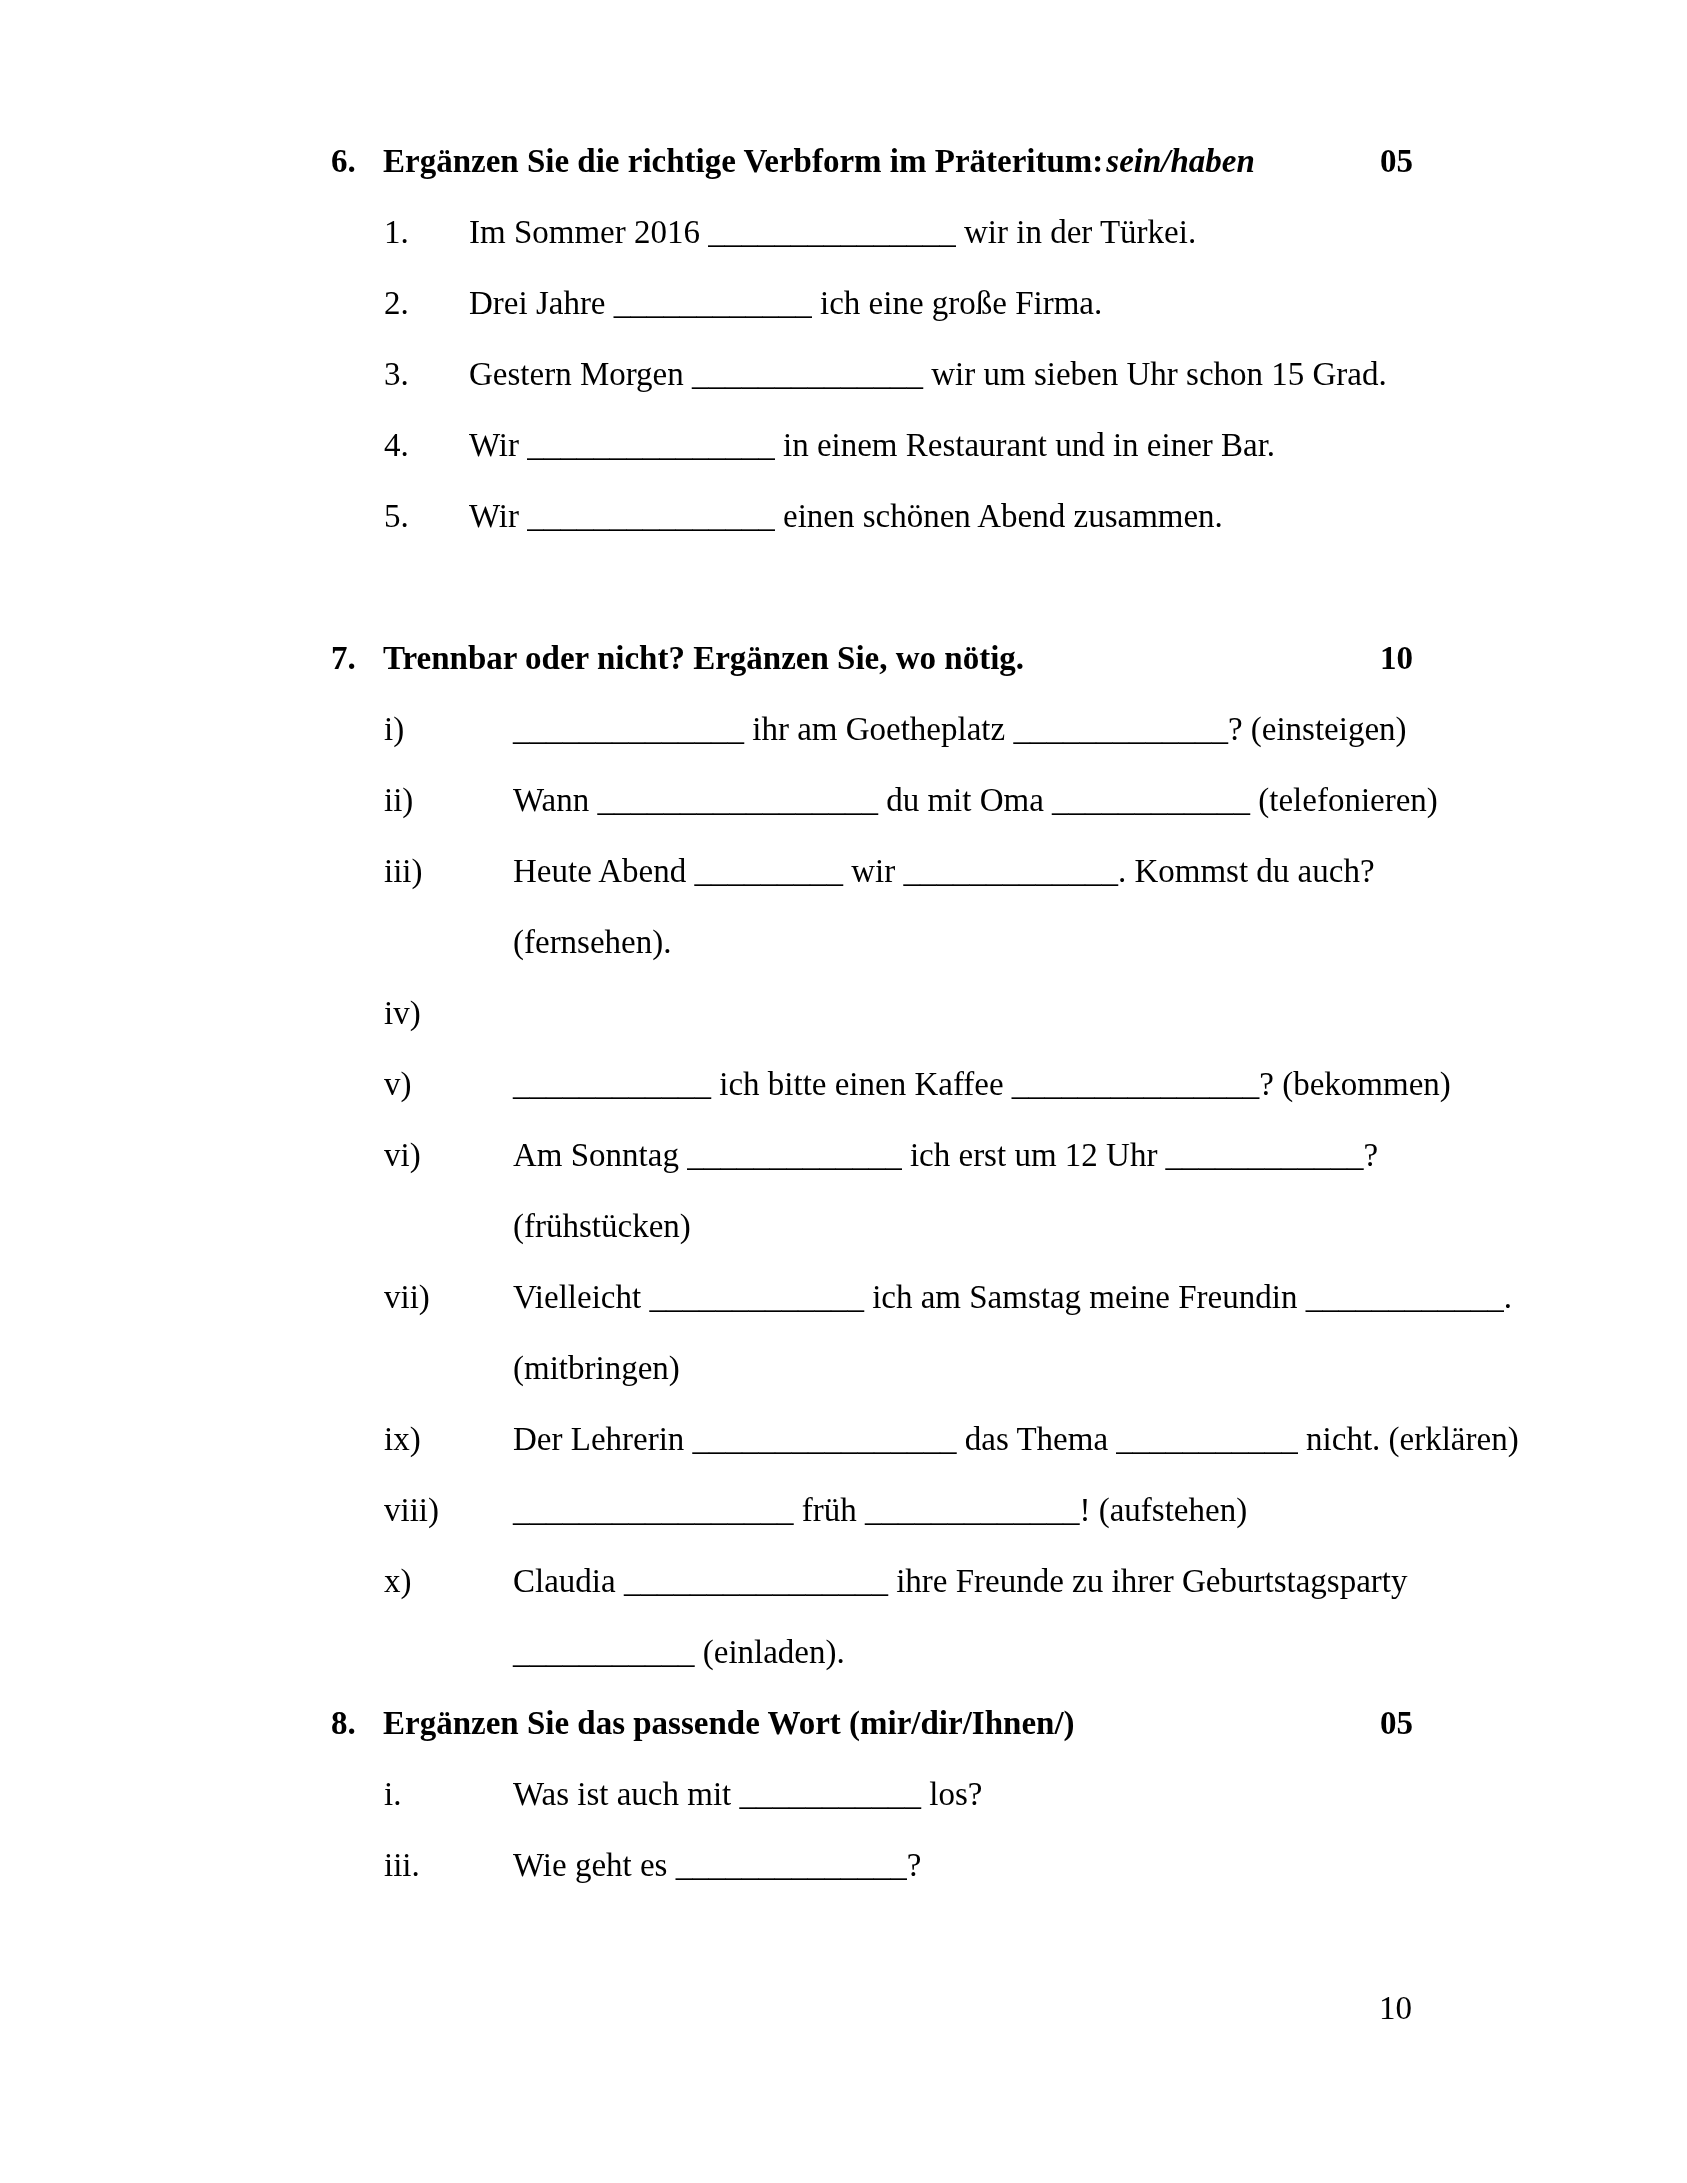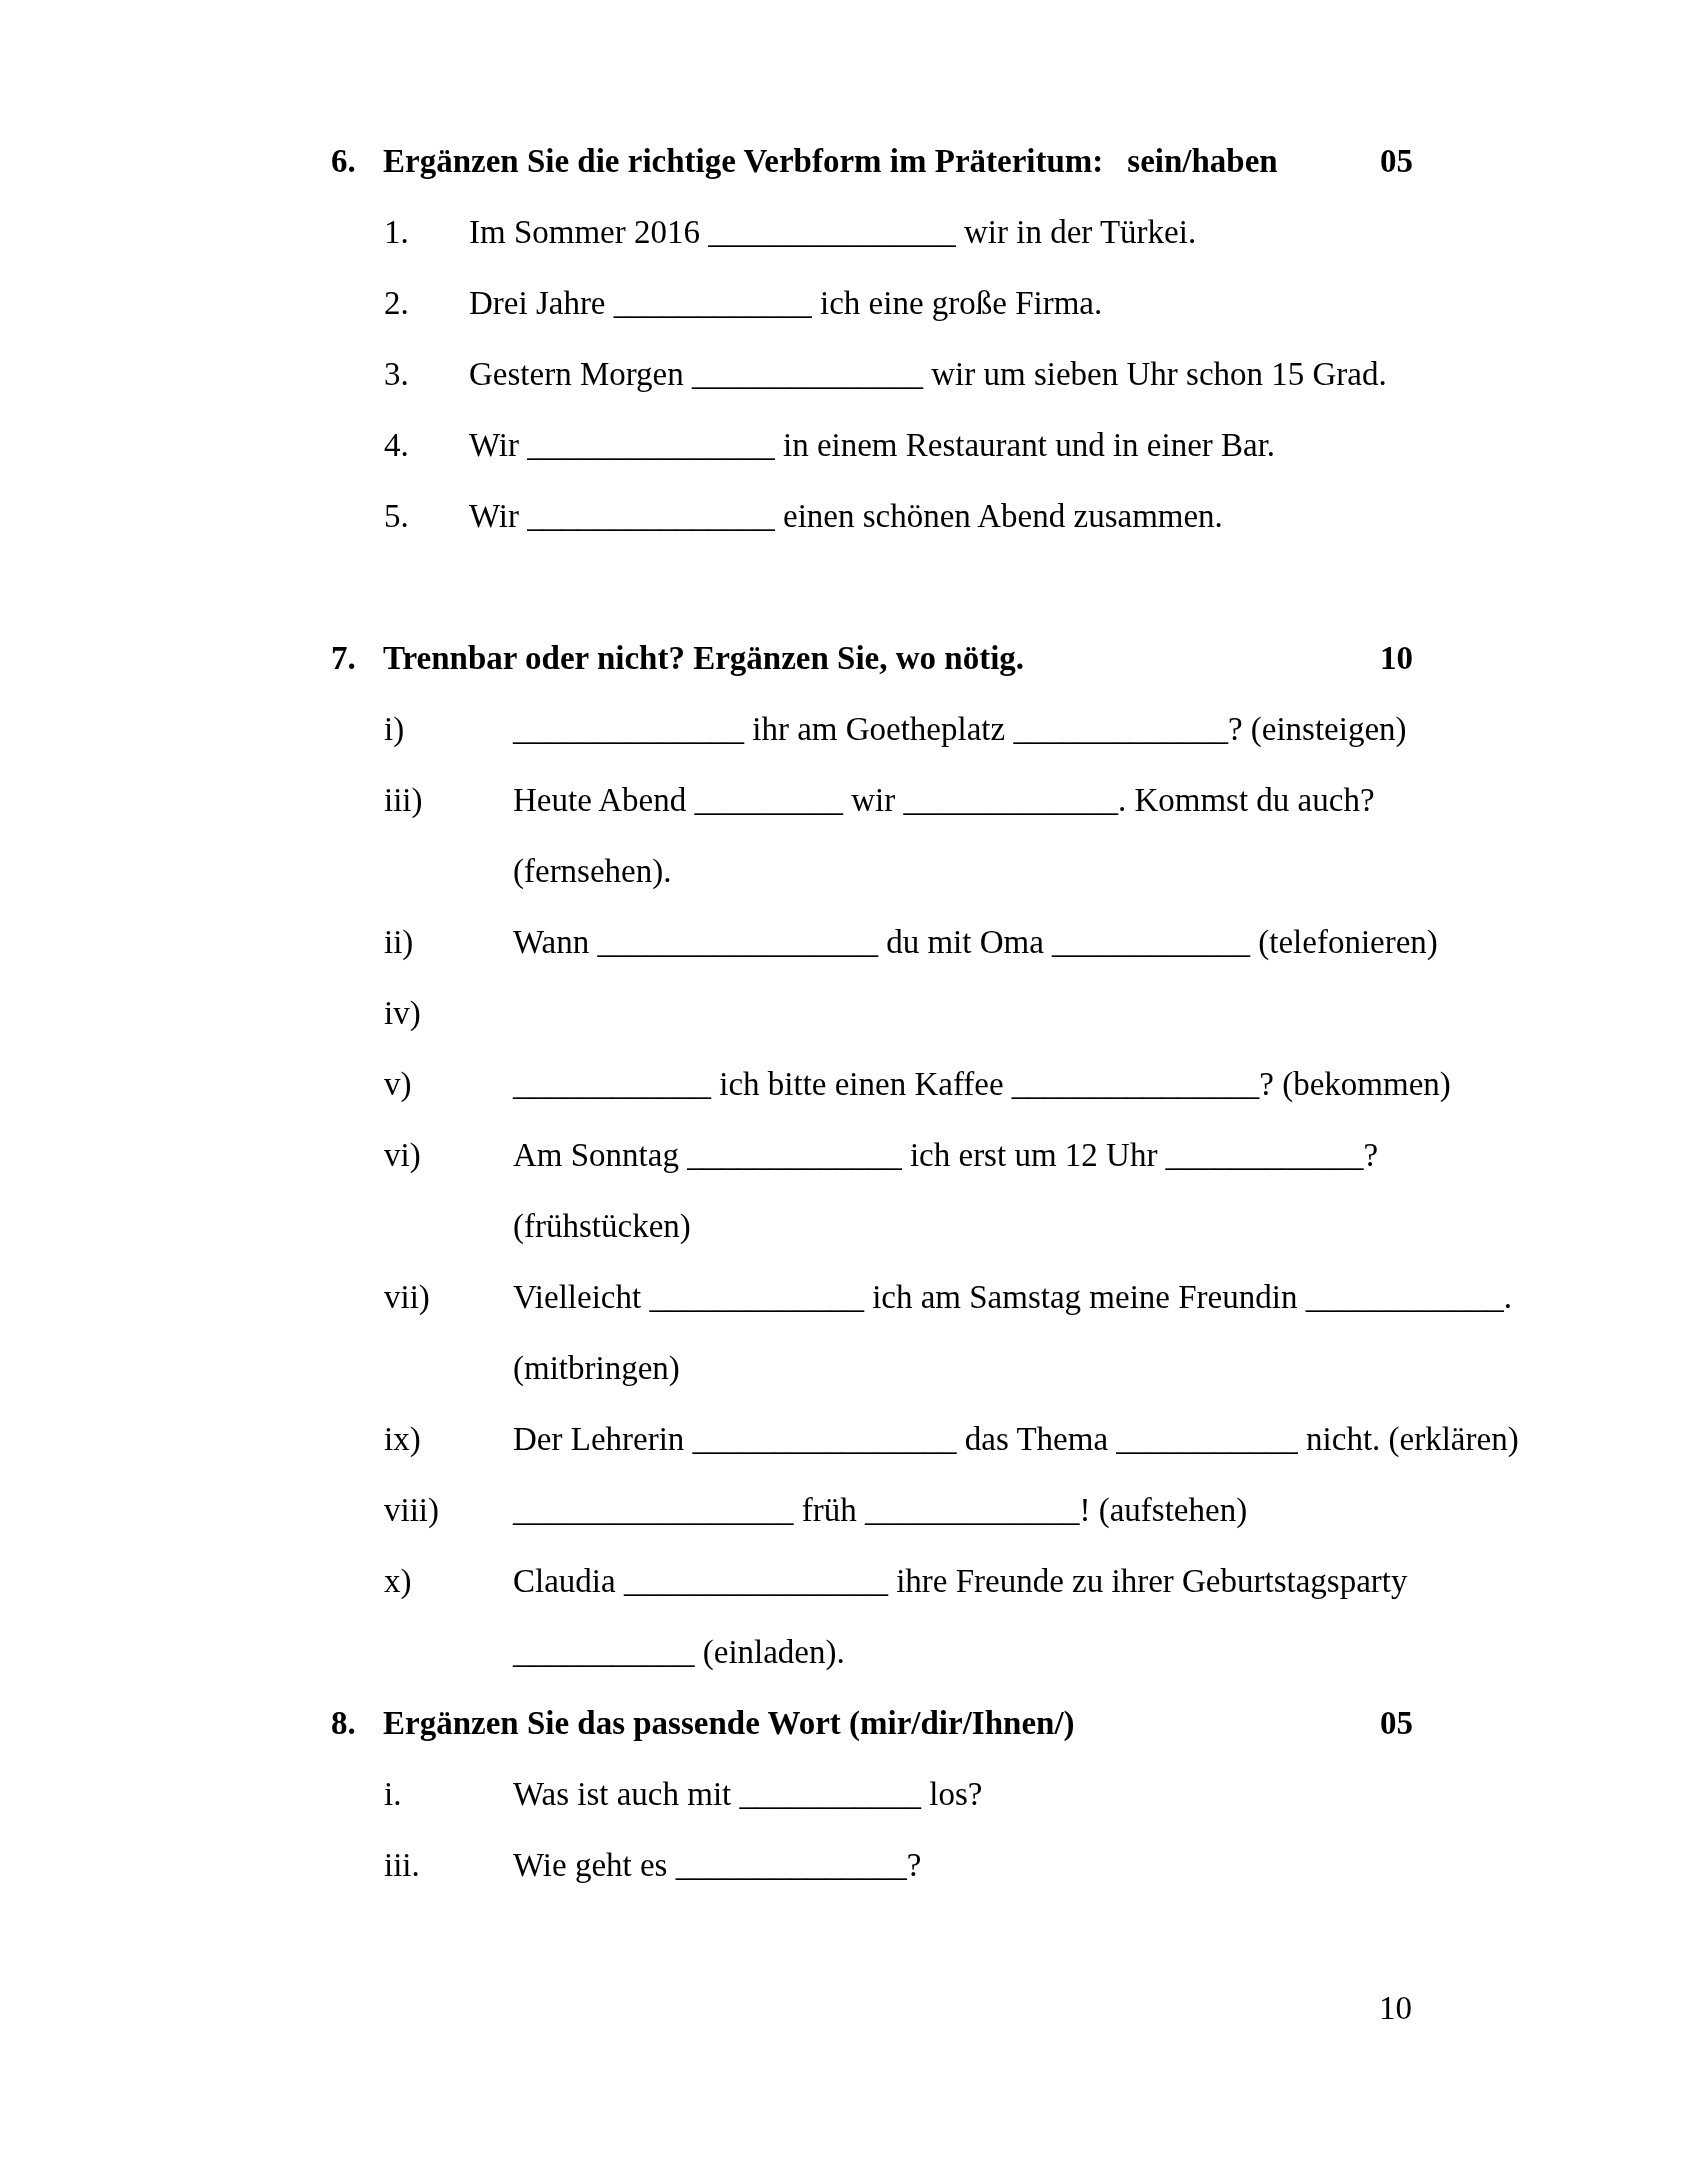--- a/index.html
+++ b/index.html
@@ -21,21 +21,21 @@
     width: 1082px;
   }
   .q-heading {
     display: flex;
     align-items: baseline;
     font-weight: bold;
     line-height: 71px;
     white-space: nowrap;
   }
   .q-num { flex: none; width: 52px; }
-  .q-title-em { margin-left: 24px; }
+  .q-title-em { font-style: italic; margin-left: 3px; }
   .q-marks { margin-left: auto; }
   .items { margin-left: 53px; }
   .item {
     display: flex;
     align-items: flex-start;
     line-height: 71px;
     white-space: nowrap;
   }
   .item-label { flex: none; }
   .q6 .item-label { width: 44px; }
@@ -95,29 +95,29 @@
         <span class="q-num">7.</span>
         <span class="q-title">Trennbar oder nicht? Ergänzen Sie, wo nötig.</span>
         <span class="q-marks">10</span>
       </div>
       <div class="items">
         <div class="item">
           <span class="item-label">i)</span>
           <span class="item-text">______________ ihr am Goetheplatz _____________? (einsteigen)</span>
         </div>
         <div class="item">
+          <span class="item-label">ii)</span>
+          <span class="item-text">Wann _________________ du mit Oma ____________ (telefonieren)</span>
+        </div>
+        <div class="item">
           <span class="item-label">iii)</span>
           <span class="item-text">
             <span class="line">Heute Abend _________ wir _____________. Kommst du auch?</span>
             <span class="line">(fernsehen).</span>
           </span>
-        </div>
-        <div class="item">
-          <span class="item-label">ii)</span>
-          <span class="item-text">Wann _________________ du mit Oma ____________ (telefonieren)</span>
         </div>
         <div class="item">
           <span class="item-label">iv)</span>
         </div>
         <div class="item">
           <span class="item-label">v)</span>
           <span class="item-text">____________ ich bitte einen Kaffee _______________? (bekommen)</span>
         </div>
         <div class="item">
           <span class="item-label">vi)</span>

